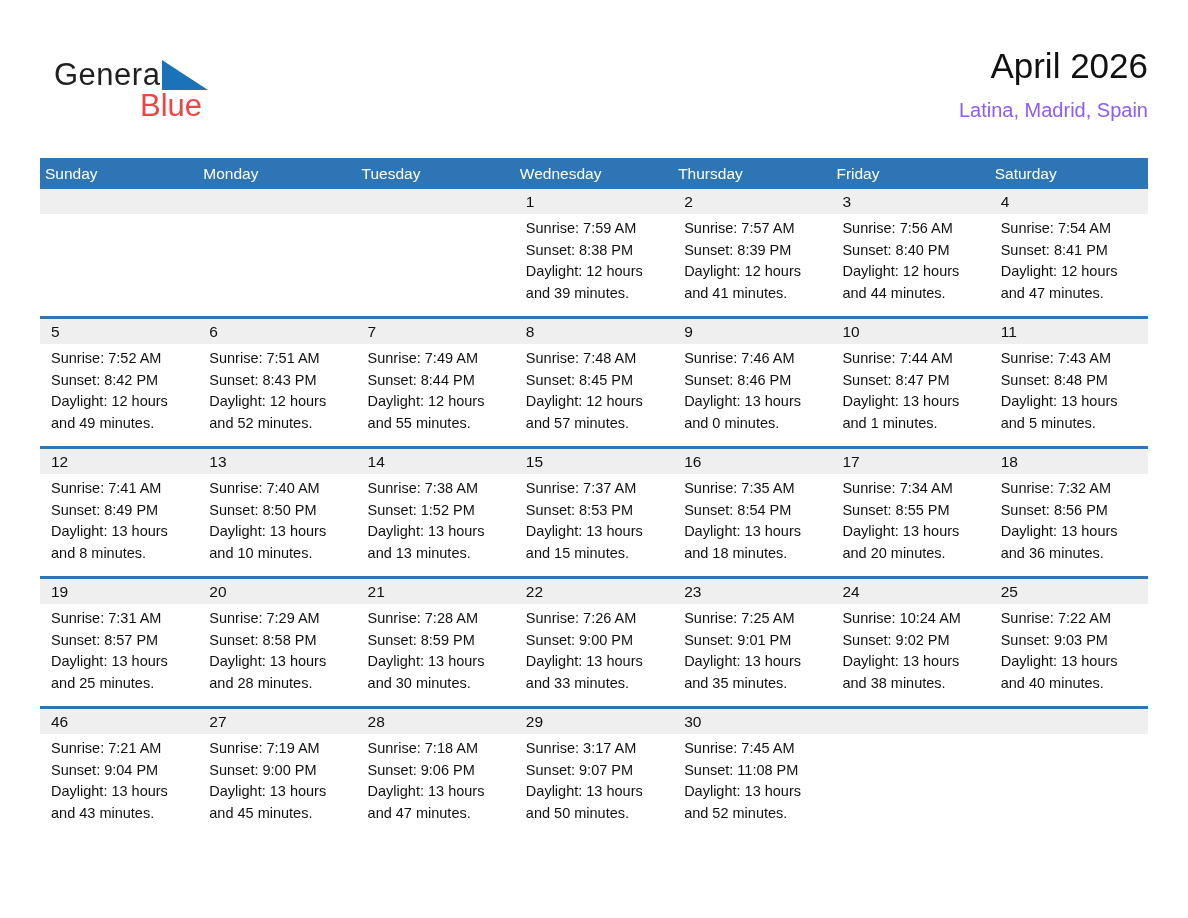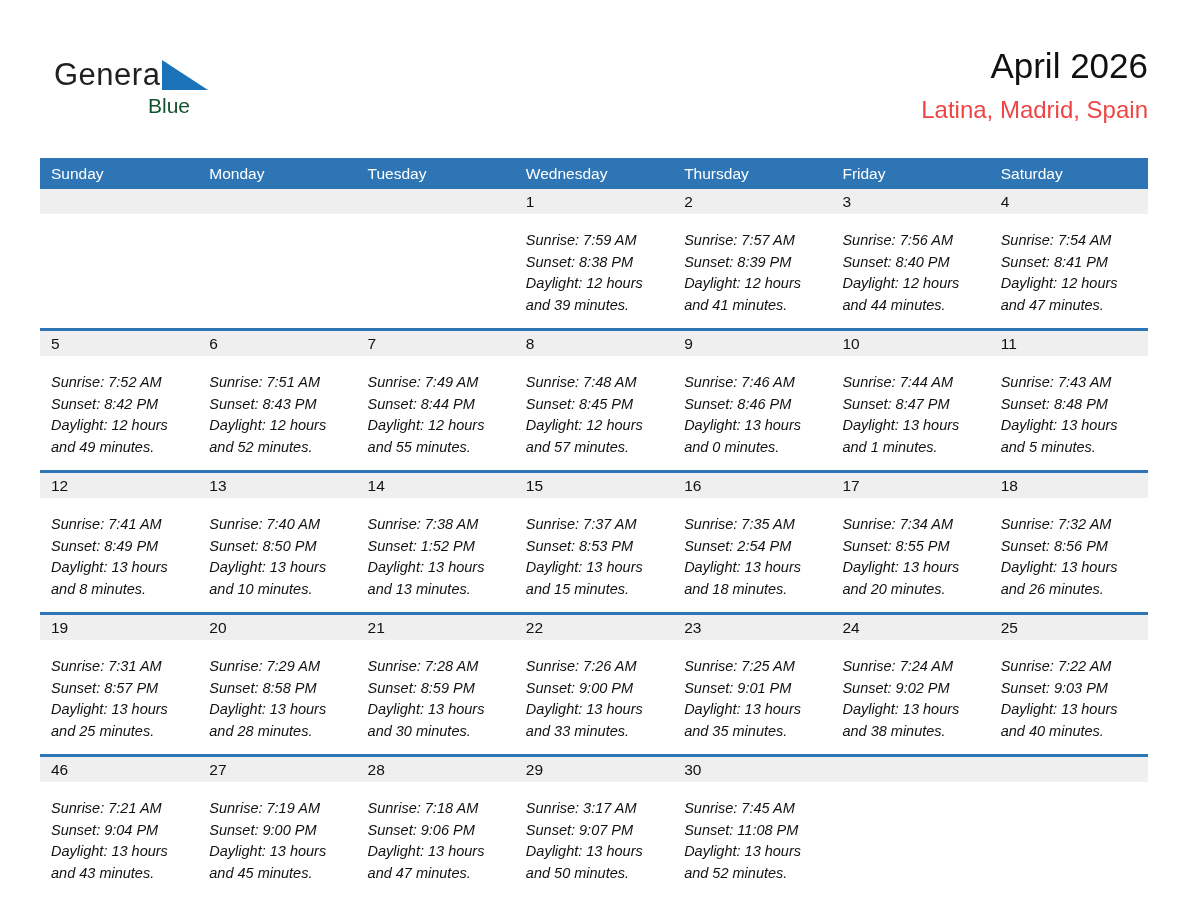--- a/index.html
+++ b/index.html
@@ -21,53 +21,53 @@
   .logo-general {
     font-size:31px; font-weight:400; color:#221f20; letter-spacing:0.5px;
     position:absolute; left:0; top:0; line-height:38px;
   }
   .logo-triangle {
     position:absolute; left:108px; top:4px; width:46px; height:30px;
     background:#1a72b8;
     clip-path:polygon(0 0, 100% 100%, 0 100%);
   }
   .logo-blue {
-    position:absolute; left:94px; top:32px;
-    font-size:21px; font-weight:400; color:#14532d; line-height:36px;
+    position:absolute; left:86px; top:32px;
+    font-size:31px; font-weight:400; color:#ef4444; line-height:36px;
   }
 
   .titles { position:absolute; right:0; top:0; text-align:right; width:600px; }
   .page-title { font-size:35px; font-weight:400; color:#111; line-height:44px; margin-top:6px; }
-  .page-subtitle { font-size:24px; font-weight:400; color:#ef4444; line-height:28px; margin-top:8px; }
+  .page-subtitle { font-size:20px; font-weight:400; color:#8b5cf6; line-height:28px; margin-top:8px; }
 
   
   .calendar { position:absolute; left:40px; right:40px; top:158px; }
 
   .weekday-row {
     display:grid; grid-template-columns:repeat(7,1fr);
     background:var(--header-bg,#2e75b6);
     height:31px; align-items:center;
   }
   .weekday-cell {
     color:#ffffff; font-size:15.5px; font-weight:400;
-    padding-left:11px; white-space:nowrap; overflow:hidden;
+    padding-left:5px; white-space:nowrap; overflow:hidden;
   }
 
   .week-row {
     display:grid; grid-template-columns:repeat(7,1fr);
     border-top:3px solid var(--sep,#2e75b6);
   }
   .week-row:first-of-type { border-top:none; }
 
   .day-cell { background:#ffffff; }
   .day-number {
     background:#efefef; height:25px; line-height:25px;
     font-size:15.5px; color:#111; padding-left:11px;
   }
-  .day-body { padding:16px 8px 12px 11px; min-height:102px;font-style:italic; }
+  .day-body { padding:4px 8px 12px 11px; min-height:102px; }
   .day-body div {
     font-size:14.5px; line-height:21.5px; color:#111; white-space:nowrap;
   }
 </style>
 </head>
 <body>
 
 <div class="page">
 
   <div class="top-area">
@@ -259,41 +259,41 @@
               <div>Sunrise: 7:37 AM</div>
               <div>Sunset: 8:53 PM</div>
               <div>Daylight: 13 hours</div>
               <div>and 15 minutes.</div>
             </div>
           </div>
           <div class="day-cell">
             <div class="day-number">16</div>
             <div class="day-body">
               <div>Sunrise: 7:35 AM</div>
-              <div>Sunset: 2:54 PM</div>
+              <div>Sunset: 8:54 PM</div>
               <div>Daylight: 13 hours</div>
               <div>and 18 minutes.</div>
             </div>
           </div>
           <div class="day-cell">
             <div class="day-number">17</div>
             <div class="day-body">
               <div>Sunrise: 7:34 AM</div>
               <div>Sunset: 8:55 PM</div>
               <div>Daylight: 13 hours</div>
               <div>and 20 minutes.</div>
             </div>
           </div>
           <div class="day-cell">
             <div class="day-number">18</div>
             <div class="day-body">
               <div>Sunrise: 7:32 AM</div>
               <div>Sunset: 8:56 PM</div>
               <div>Daylight: 13 hours</div>
-              <div>and 26 minutes.</div>
+              <div>and 36 minutes.</div>
             </div>
           </div>
         </div>
         <div class="week-row">
           <div class="day-cell">
             <div class="day-number">19</div>
             <div class="day-body">
               <div>Sunrise: 7:31 AM</div>
               <div>Sunset: 8:57 PM</div>
               <div>Daylight: 13 hours</div>
@@ -332,21 +332,21 @@
             <div class="day-body">
               <div>Sunrise: 7:25 AM</div>
               <div>Sunset: 9:01 PM</div>
               <div>Daylight: 13 hours</div>
               <div>and 35 minutes.</div>
             </div>
           </div>
           <div class="day-cell">
             <div class="day-number">24</div>
             <div class="day-body">
-              <div>Sunrise: 7:24 AM</div>
+              <div>Sunrise: 10:24 AM</div>
               <div>Sunset: 9:02 PM</div>
               <div>Daylight: 13 hours</div>
               <div>and 38 minutes.</div>
             </div>
           </div>
           <div class="day-cell">
             <div class="day-number">25</div>
             <div class="day-body">
               <div>Sunrise: 7:22 AM</div>
               <div>Sunset: 9:03 PM</div>

